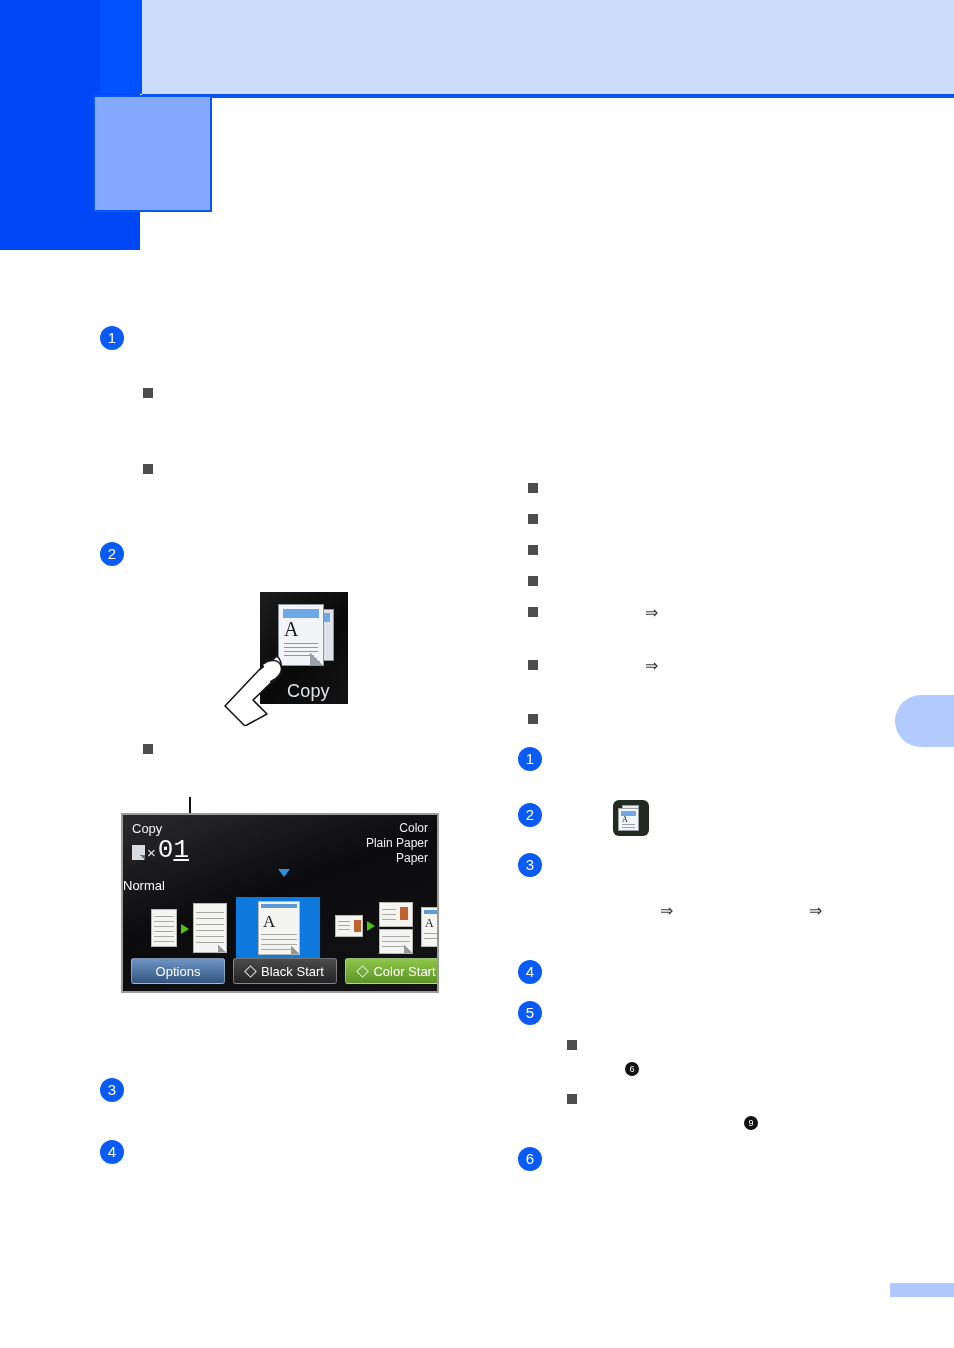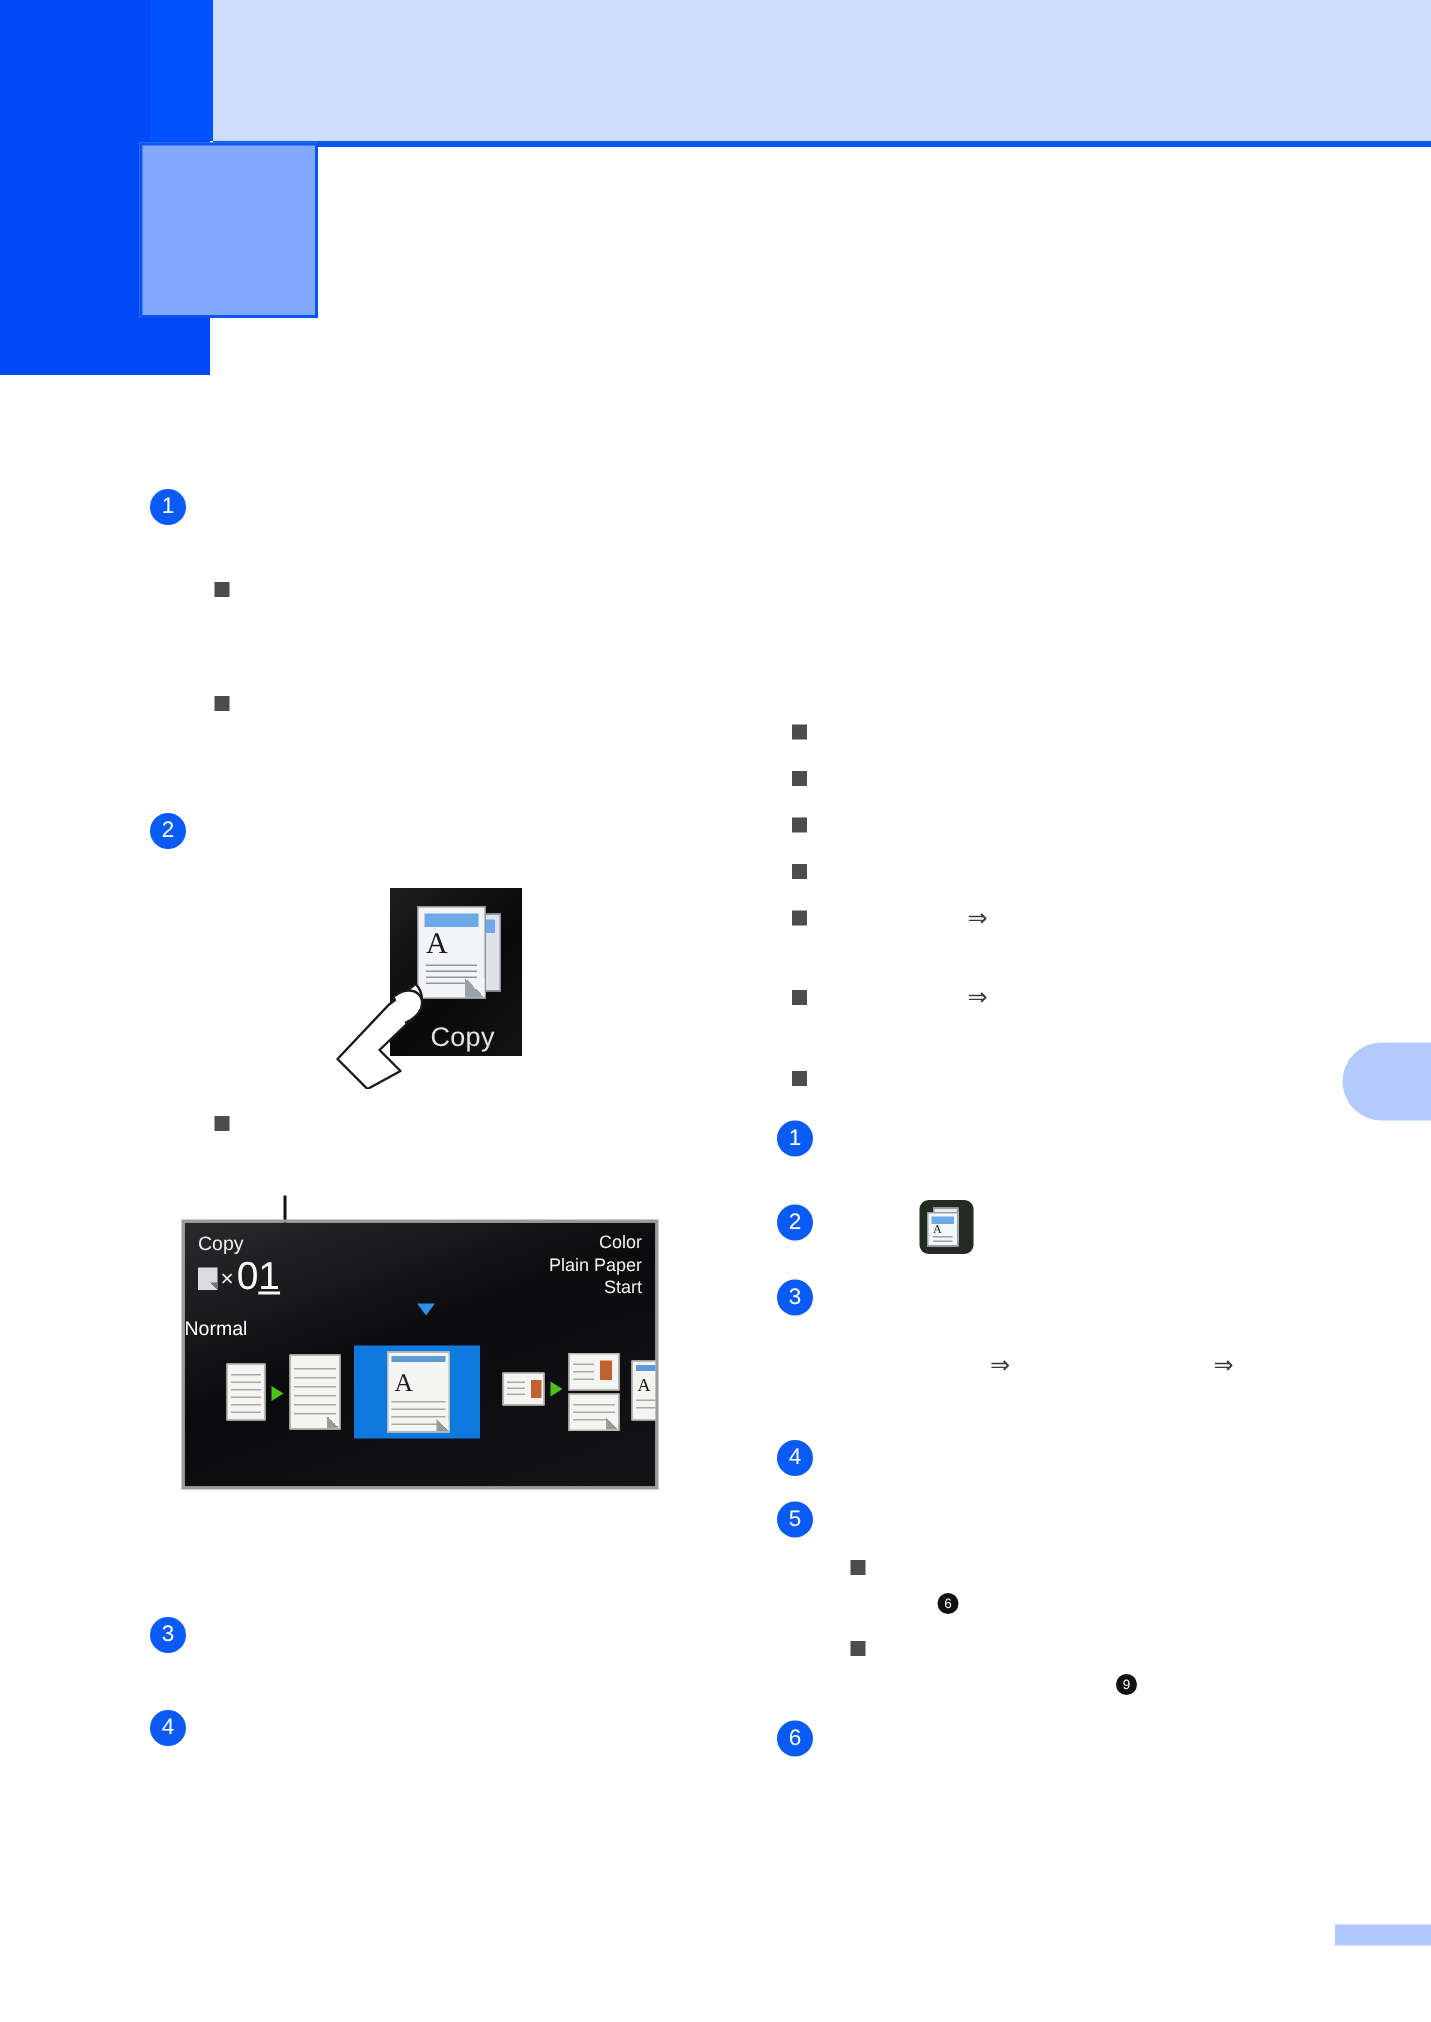--- a/index.html
+++ b/index.html
@@ -75,21 +75,21 @@
   #lcd-callout{position:absolute;left:189px;top:797px;width:2px;height:54px;background:#111;}
   #lcd{position:absolute;left:121px;top:813px;width:318px;height:180px;
     background:linear-gradient(160deg,#2a2a2c 0%,#0b0b0d 45%,#141416 100%);
     border:2px solid #9b9b9b;box-sizing:border-box;overflow:hidden;}
   #lcd .lbl-copy{position:absolute;left:9px;top:6px;color:#f0f0f0;font-size:13px;}
   #lcd .count-wrap{position:absolute;left:9px;top:22px;display:flex;align-items:flex-end;gap:2px;}
   #lcd .pageicon{width:13px;height:15px;background:#d8dce0;position:relative;margin-bottom:3px;}
   #lcd .pageicon:after{content:"";position:absolute;right:0;bottom:0;width:5px;height:5px;
     background:linear-gradient(225deg,#6e7277 50%,#d8dce0 50%);}
   #lcd .times{color:#eaeaea;font-size:15px;margin-bottom:2px;}
-  #lcd .num{color:#fafafa;font-size:26px;line-height:26px;font-family:Liberation Sans, sans-serif;}
+  #lcd .num{color:#fafafa;font-size:26px;line-height:26px;font-family:Liberation Mono, monospace;}
   #lcd .num u{text-decoration:underline;}
   #lcd .status{position:absolute;right:9px;top:6px;text-align:right;color:#f0f0f0;
     font-size:12px;line-height:15px;}
   #lcd .tri{position:absolute;left:155px;top:54px;width:0;height:0;
     border-left:6px solid transparent;border-right:6px solid transparent;border-top:8px solid #2f8fe0;}
   #lcd .preset-name{position:absolute;left:0;right:0;top:63px;color:#fff;font-size:13px;}
   #lcd .carousel{position:absolute;left:0;right:0;top:82px;height:62px;}
   #lcd .hl{position:absolute;left:113px;top:0;width:84px;height:62px;background:#0e7ae0;}
   .thumb{position:absolute;background:#f4f4f2;border:1px solid #b9b9b4;box-sizing:border-box;}
   .thumb .cap{position:absolute;left:2px;top:2px;right:2px;height:4px;background:#5d9ad8;}
@@ -163,21 +163,21 @@
 
     <div class="count-wrap">
       <div class="pageicon"></div>
       <div class="times">×</div>
       <div class="num"><span id="copies-text">0<u>1</u></span></div>
     </div>
 
     <div class="status">
       <div>Color</div>
       <div>Plain Paper</div>
-      <div>Start</div>
+      <div>Paper</div>
     </div>
 
     <div class="tri"></div>
     <div class="preset-name">Normal</div>
 
     <div class="carousel">
       <div class="hl"></div>
 
       <div class="thumb" style="left:28px;top:12px;width:26px;height:38px;">
         <div class="ln" style="top:6px;"></div>
@@ -229,20 +229,33 @@
       </div>
 
       <div class="thumb" style="left:298px;top:10px;width:26px;height:40px;">
         <div class="cap"></div>
         <div style="position:absolute;left:3px;top:9px;font-family:'Liberation Serif',serif;font-size:12px;line-height:12px;color:#1a1a1a;">A</div>
         <div class="ln" style="top:25px;"></div>
           <div class="ln" style="top:30px;"></div>
       </div>
     </div>
 
+    <div class="btnrow">
+      <div class="lcdbtn" id="btn-options">
+        <span>Options</span>
+      </div>
+      <div class="lcdbtn" id="btn-black">
+        <span class="diamond"></span>
+        <span>Black Start</span>
+      </div>
+      <div class="lcdbtn" id="btn-color">
+        <span class="diamond"></span>
+        <span>Color Start</span>
+      </div>
+    </div>
   </div>
 
   <div id="col-right" class="col">
 
     <div class="bullet" style="left:16px; top:483px;"></div>
     <div class="bullet" style="left:16px; top:514px;"></div>
     <div class="bullet" style="left:16px; top:545px;"></div>
     <div class="bullet" style="left:16px; top:576px;"></div>
 
     <div class="bullet" style="left:16px; top:607px;"></div>

